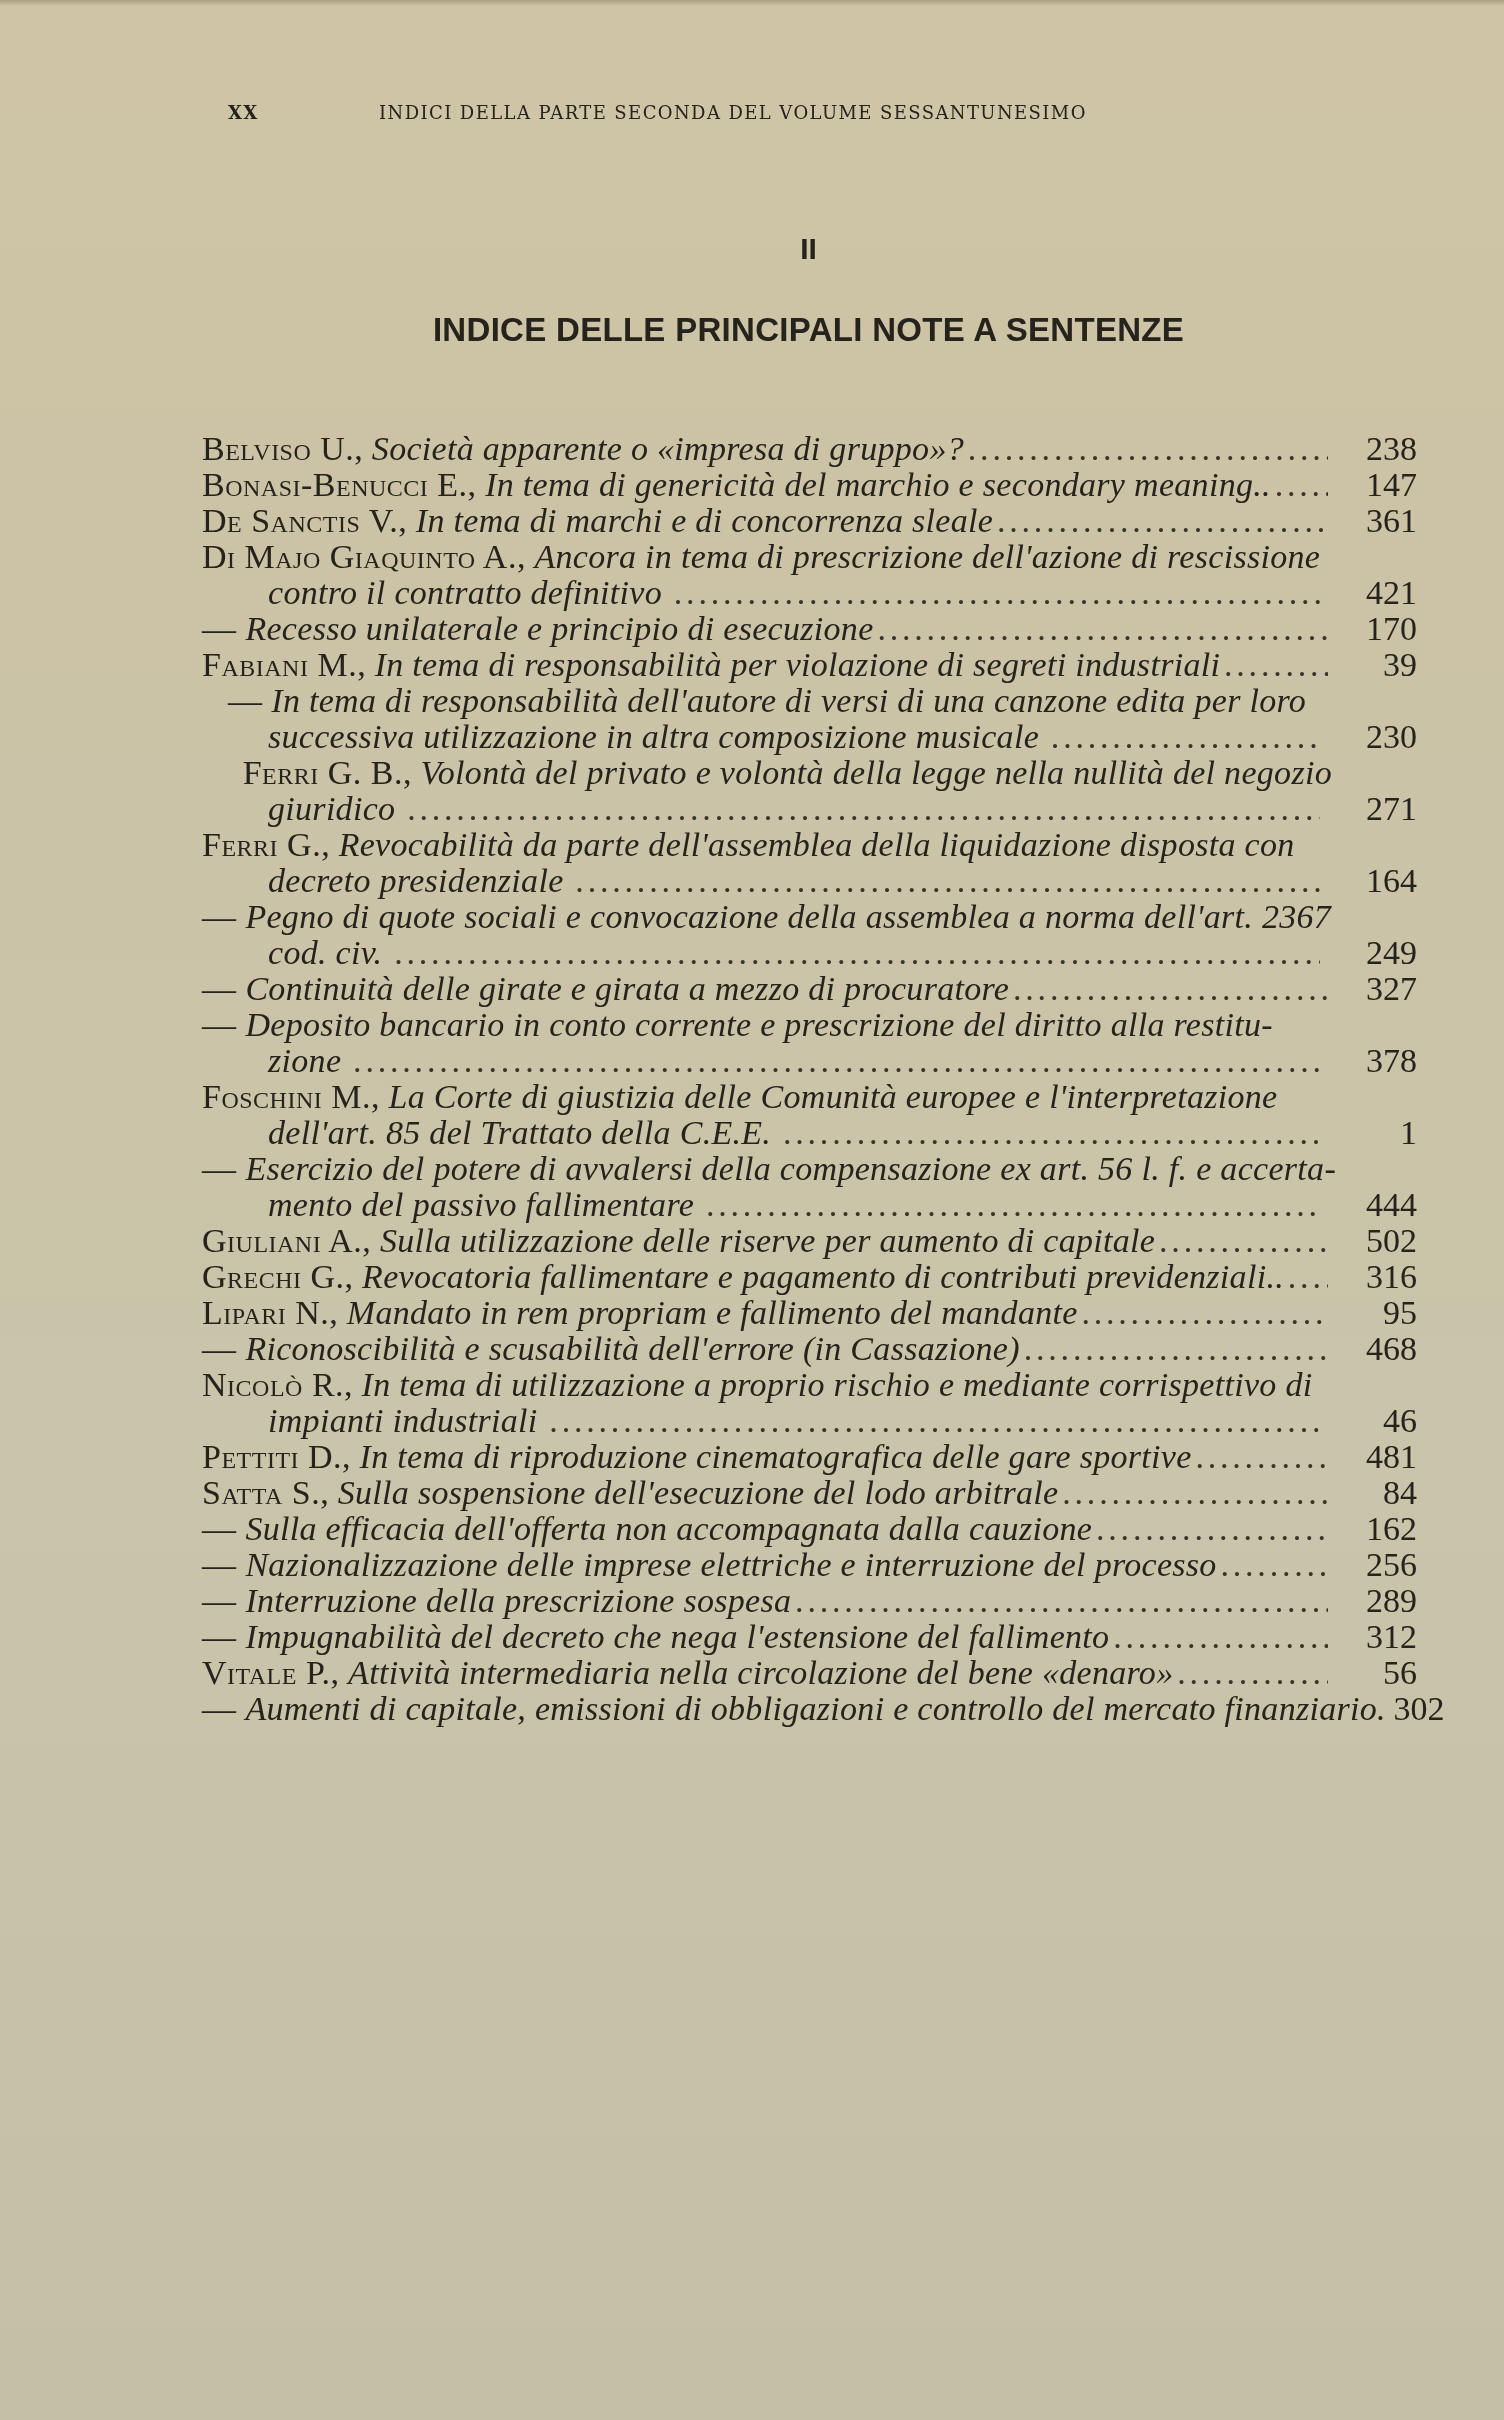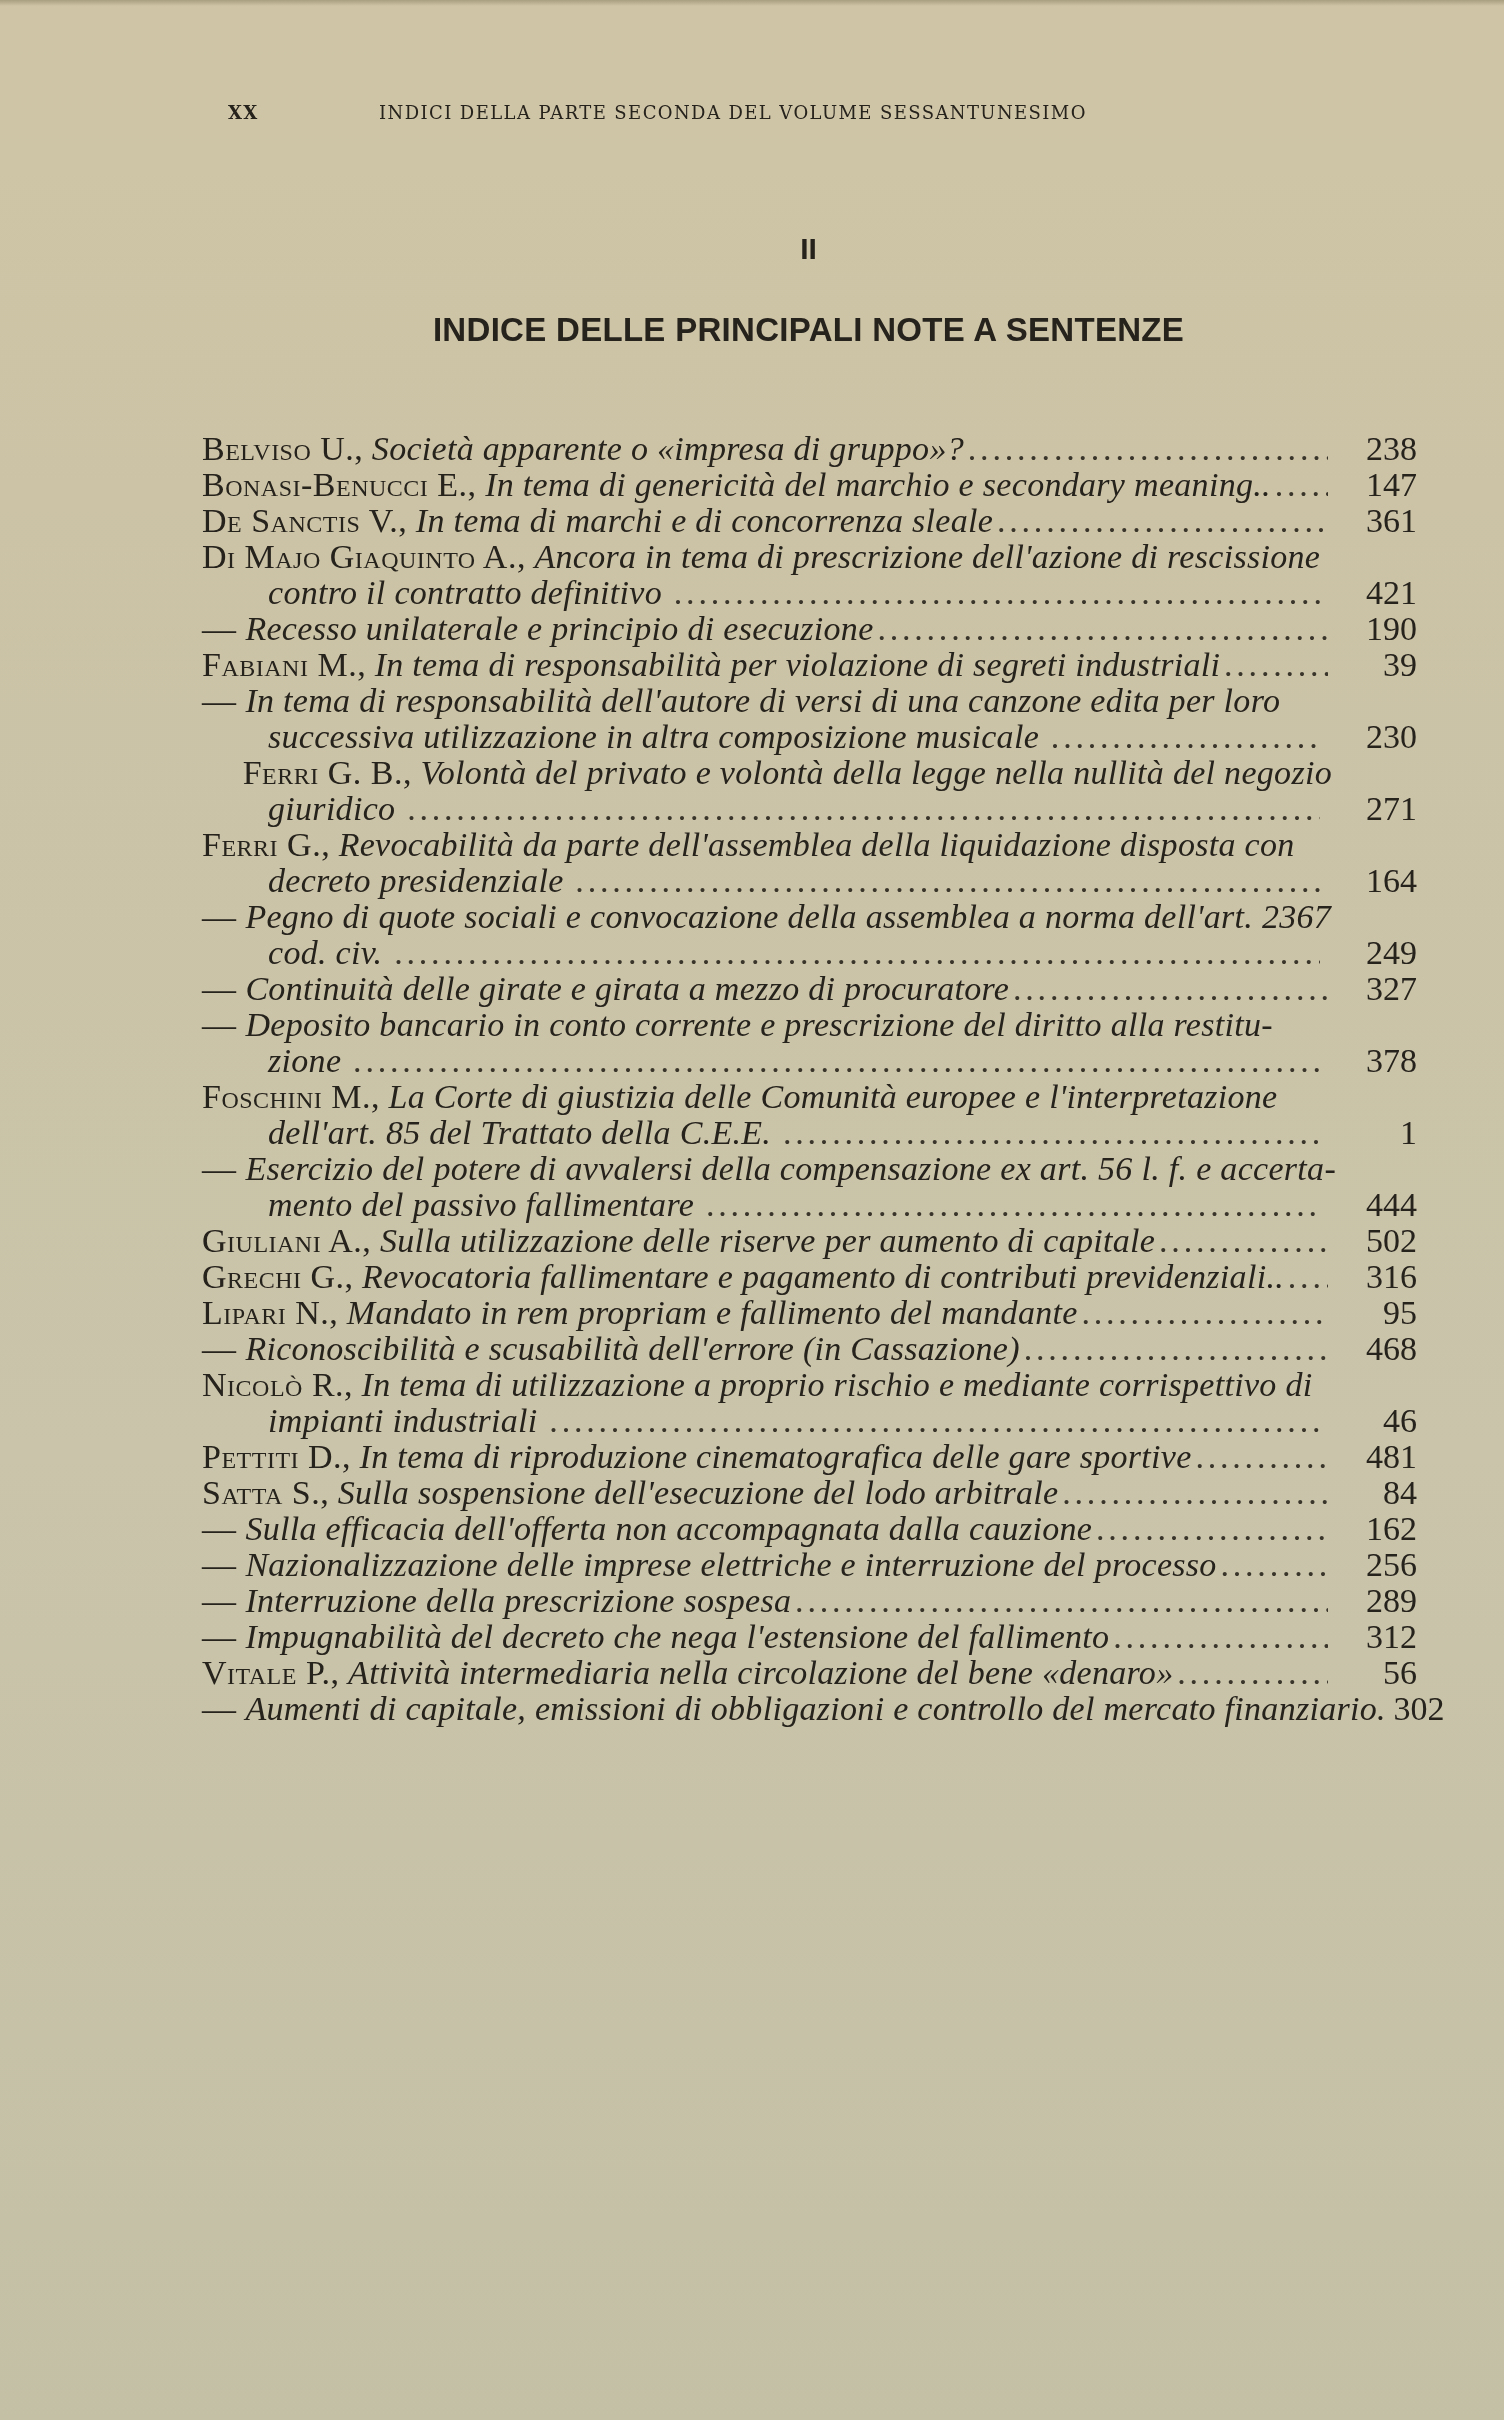--- a/index.html
+++ b/index.html
@@ -100,32 +100,32 @@
       <div class="line cont">
         <span class="txt"><span class="title">contro il contratto definitivo</span></span>
         <span class="leader"></span>
         <span class="page">421</span>
       </div>
     </div>
     <div class="entry">
       <div class="line">
         <span class="txt"><span class="dash">—</span><span class="title">Recesso unilaterale e principio di esecuzione</span></span>
         <span class="leader"></span>
-        <span class="page">190</span>
+        <span class="page">170</span>
       </div>
     </div>
     <div class="entry">
       <div class="line">
         <span class="txt"><span class="author">Fabiani M.,</span> <span class="title">In tema di responsabilità per violazione di segreti industriali</span></span>
         <span class="leader"></span>
         <span class="page">39</span>
       </div>
     </div>
     <div class="entry">
-      <div class="line" style="justify-content: flex-start;">
+      <div class="line" style="justify-content: center;">
         <span class="txt"><span class="dash">—</span><span class="title">In tema di responsabilità dell'autore di versi di una canzone edita per loro</span></span>
         <span class="page-spacer"></span>
       </div>
       <div class="line cont">
         <span class="txt"><span class="title">successiva utilizzazione in altra composizione musicale</span></span>
         <span class="leader"></span>
         <span class="page">230</span>
       </div>
     </div>
     <div class="entry">

